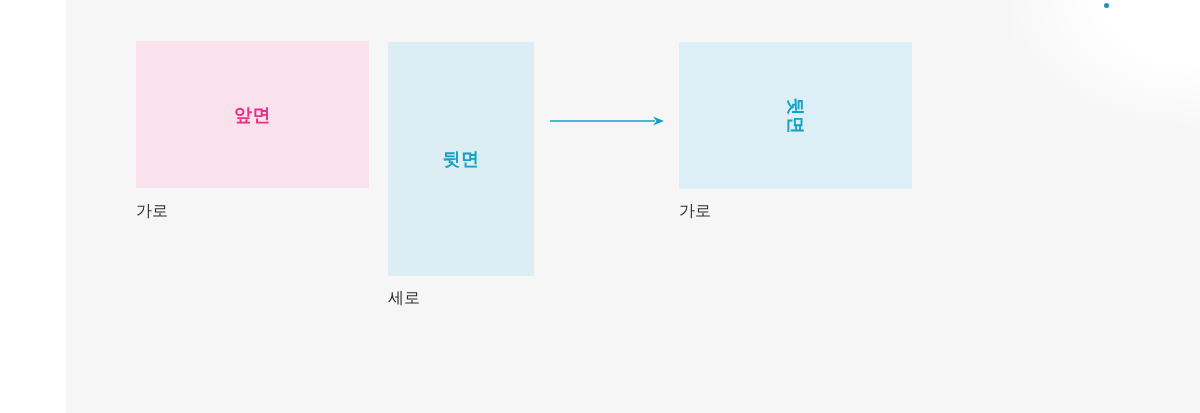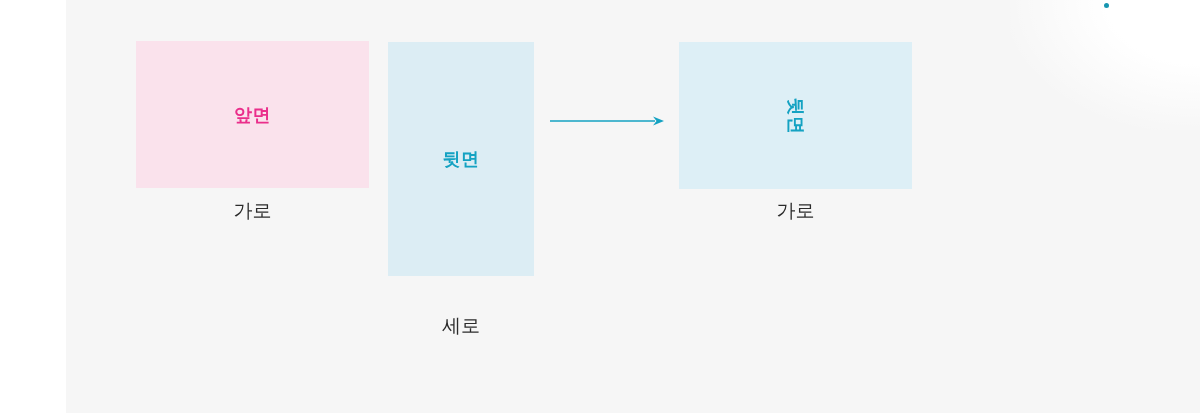--- a/index.html
+++ b/index.html
@@ -78,28 +78,27 @@
     background: var(--back2-bg);
   }
   .box-back-horizontal .face-label {
     color: var(--teal-text);
     transform: rotate(90deg);
     white-space: nowrap;
   }
 
   .caption {
     position: absolute;
-    text-align: center;
-    font-size: 19px;
+    font-size: 16px;
     font-weight: 500;
     color: var(--caption-text);
     line-height: 22px;
   }
   .caption-front  { left: 136px; top: 200px; width: 233px; }
-  .caption-back-v { left: 388px; top: 287px; width: 146px; margin-top: 28px; }
+  .caption-back-v { left: 388px; top: 287px; width: 146px; }
   .caption-back-h { left: 679px; top: 200px; width: 233px; }
 
   .arrow {
     position: absolute;
     left: 549px; top: 114px;
     width: 116px; height: 14px;
   }
 </style>
 </head>
 <body>

